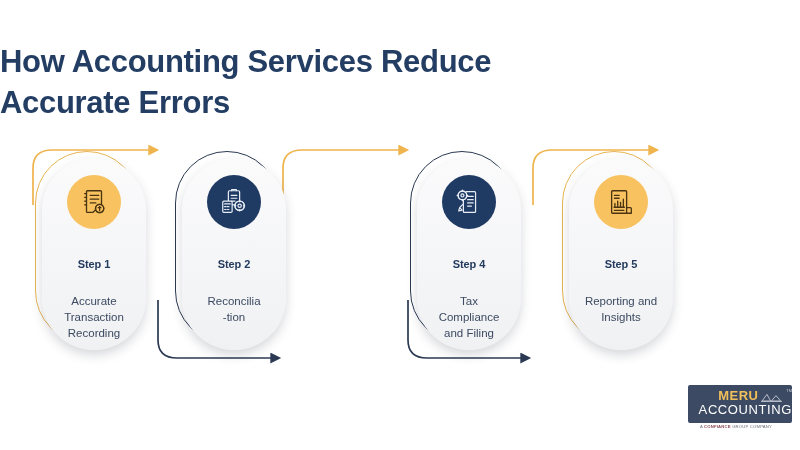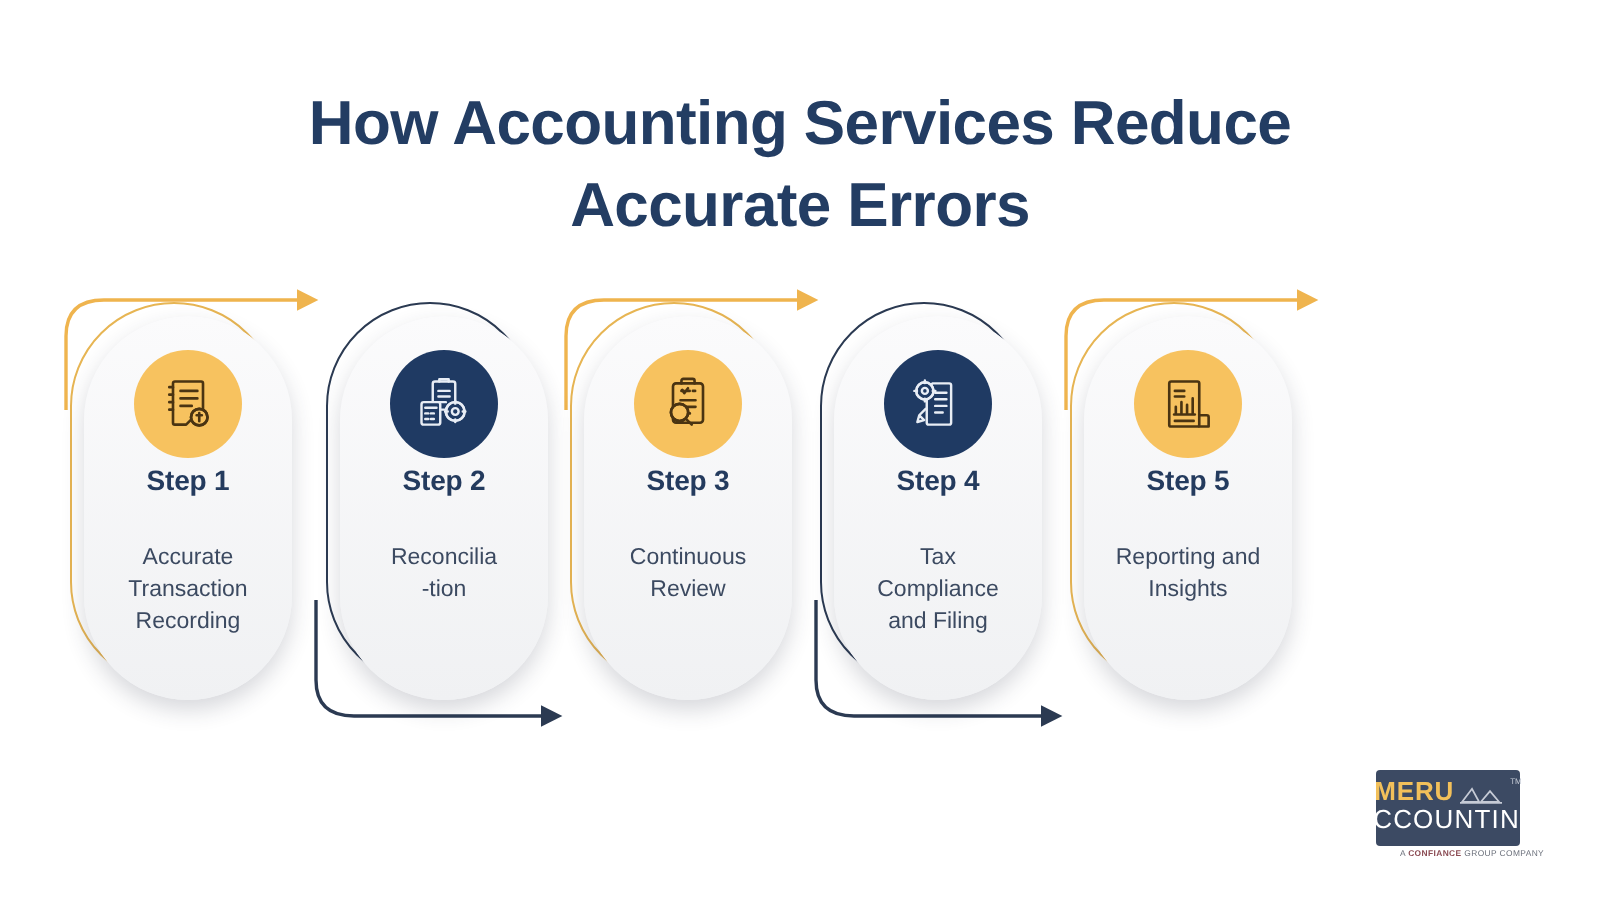--- a/index.html
+++ b/index.html
@@ -14,21 +14,20 @@
     overflow: hidden;
     position: relative;
   }
 
   
   .title-block {
     position: absolute;
     top: 42px;
     left: 0;
     width: 800px;
-    text-align: center;
   }
   .title-line {
     font-size: 31px;
     font-weight: bold;
     color: #233d63;
     letter-spacing: -0.3px;
     line-height: 1.32;
   }
 
   
@@ -103,22 +102,22 @@
     display: flex;
     align-items: center;
     justify-content: center;
     flex: 0 0 auto;
   }
   .step-card.navy .icon-circle {
     background: #1f3a63;
   }
 
   .step-label {
-    margin-top: 3px;
-    font-size: 14px;
+    margin-top: 29px;
+    font-size: 11px;
     font-weight: bold;
     color: #243b5e;
     letter-spacing: -0.1px;
   }
   .step-desc {
     margin-top: 24px;
     font-size: 11.5px;
     color: #3c4a61;
     line-height: 1.38;
     text-align: center;
@@ -130,22 +129,23 @@
   .logo {
     position: absolute;
     left: 688px;
     top: 385px;
     width: 72px;
     height: 38px;
     background: #3c4a63;
     border-radius: 2px;
     display: flex;
     flex-direction: column;
-    align-items: center;
+    align-items: flex-end;
     justify-content: center;
+    padding-left: 32px;
   }
   .logo-top {
     display: flex;
     align-items: flex-end;
     gap: 3px;
     line-height: 1;
   }
   .logo-meru {
     font-size: 13px;
     font-weight: bold;
@@ -223,21 +223,21 @@
           </svg>
         </div>
         <div class="step-label">Step 1</div>
         <div class="step-desc">Accurate
 Transaction
 Recording</div>
       </div>
     </div>
   </div>
 
-  <div class="step-card navy" style="left:170px;">
+  <div class="step-card navy" style="left:182px;">
     <div class="ring"></div>
     <div class="pill">
       <div class="pill-inner">
         <div class="icon-circle">
           <svg width="30" height="30" viewBox="0 0 32 32" fill="none" stroke="#e8edf5" stroke-width="1.3" stroke-linecap="round" stroke-linejoin="round">
             <rect x="10" y="4" width="12" height="15" rx="1.2"></rect>
             <path d="M13.5 4 v-1.2 h5 V4"></path>
             <path d="M13 9 h6 M13 12 h6 M13 15 h4"></path>
             <rect x="4" y="15" width="10" height="12" rx="1.2" fill="#1f3a63"></rect>
             <path d="M6 18 h6 M6 21 h1.6 M9 21 h1.6 M6 24 h1.6 M9 24 h1.6"></path>
@@ -247,42 +247,20 @@
             <path d="M22 14.4 v1.4 M22 24.2 v1.4 M16.6 20 h1.4 M26 20 h1.4"></path>
           </svg>
         </div>
         <div class="step-label">Step 2</div>
         <div class="step-desc">Reconcilia
 -tion</div>
       </div>
     </div>
   </div>
 
-  <div class="step-card yellow" style="left:292px;">
-    <div class="ring"></div>
-    <div class="pill">
-      <div class="pill-inner">
-        <div class="icon-circle">
-          <svg width="30" height="30" viewBox="0 0 32 32" fill="none" stroke="#4a3412" stroke-width="1.4" stroke-linecap="round" stroke-linejoin="round">
-            <rect x="8" y="5" width="16" height="21" rx="1.6"></rect>
-            <path d="M12.5 5 V3.6 a1 1 0 0 1 1 -1 h5 a1 1 0 0 1 1 1 V5"></path>
-            <path d="M13 8.6 l1 1.6 2 -2.6 M13 8.6 h-0.2"></path>
-            <path d="M12.5 9 h1.2 M15.5 9 h1.4 M18.6 9 h1.2"></path>
-            <path d="M12 14 h8 M12 17.5 h8 M12 21 h5"></path>
-            <circle cx="11.5" cy="20.5" r="4.6" fill="#f7c25f"></circle>
-            <circle cx="11.5" cy="20.5" r="4.6"></circle>
-            <path d="M14.9 23.9 L18 27"></path>
-          </svg>
-        </div>
-        <div class="step-label">Step 3</div>
-        <div class="step-desc">Continuous
-Review</div>
-      </div>
-    </div>
-  </div>
 
   <div class="step-card navy" style="left:417px;">
     <div class="ring"></div>
     <div class="pill">
       <div class="pill-inner">
         <div class="icon-circle">
           <svg width="30" height="30" viewBox="0 0 32 32" fill="none" stroke="#e8edf5" stroke-width="1.3" stroke-linecap="round" stroke-linejoin="round">
             <path d="M13 5 h9 a1 1 0 0 1 1 1 v20 a1 1 0 0 1 -1 1 h-11 a1 1 0 0 1 -1 -1 V9 z"></path>
             <path d="M14.5 10 h6 M14.5 13.5 h6 M14.5 17 h6 M14.5 20.5 h4"></path>
             <circle cx="9" cy="9" r="4.6" fill="#1f3a63"></circle>
@@ -293,21 +271,21 @@
           </svg>
         </div>
         <div class="step-label">Step 4</div>
         <div class="step-desc">Tax
 Compliance
 and Filing</div>
       </div>
     </div>
   </div>
 
-  <div class="step-card yellow" style="left:542px;">
+  <div class="step-card yellow" style="left:569px;">
     <div class="ring"></div>
     <div class="pill">
       <div class="pill-inner">
         <div class="icon-circle">
           <svg width="30" height="30" viewBox="0 0 32 32" fill="none" stroke="#4a3412" stroke-width="1.4" stroke-linecap="round" stroke-linejoin="round">
             <path d="M7 4 h14 a1 1 0 0 1 1 1 v22 a1 1 0 0 1 -1 1 H7 a1 1 0 0 1 -1 -1 V5 a1 1 0 0 1 1 -1 z"></path>
             <path d="M9 9 h5 M9 12 h5"></path>
             <path d="M9.5 21 v-3.5 M12.5 21 v-6 M15.5 21 v-4.6 M18.5 21 v-8"></path>
             <path d="M8.6 21.6 h11"></path>
             <path d="M9 25 h10"></path>

